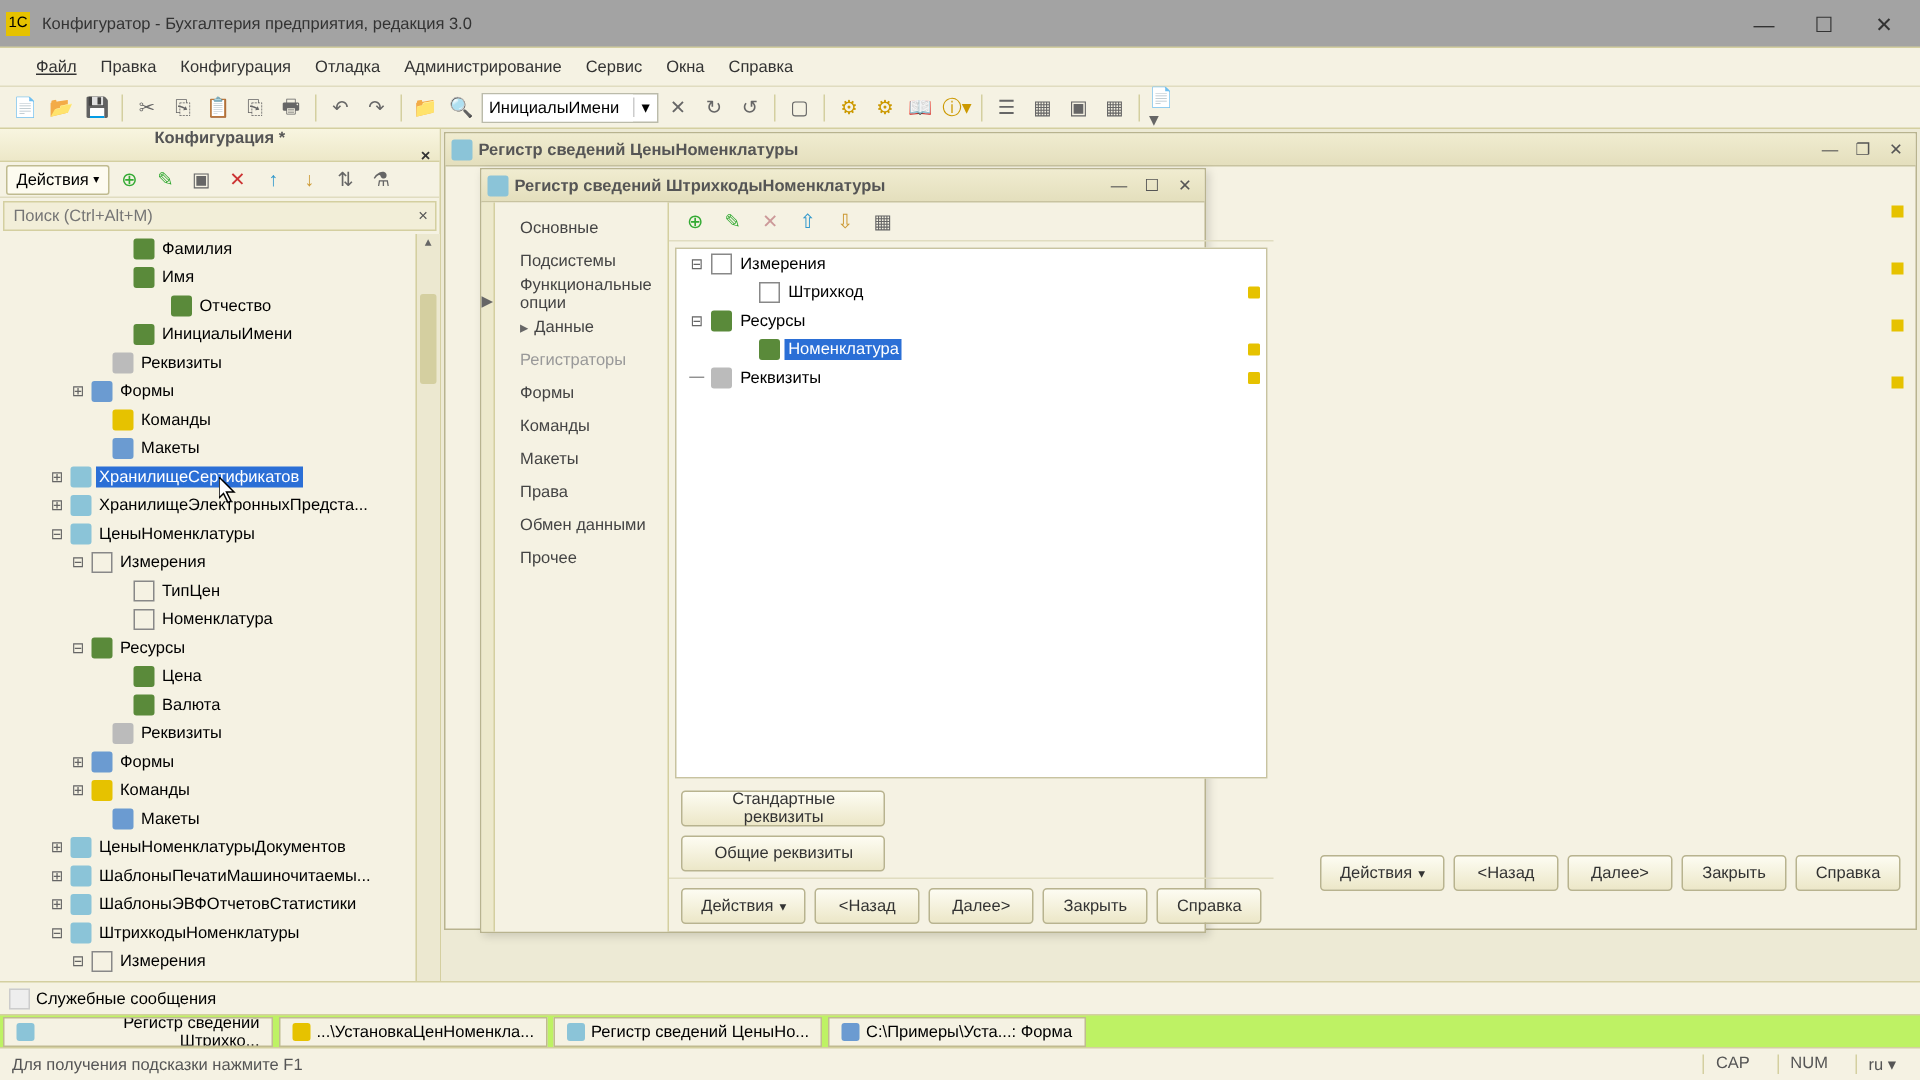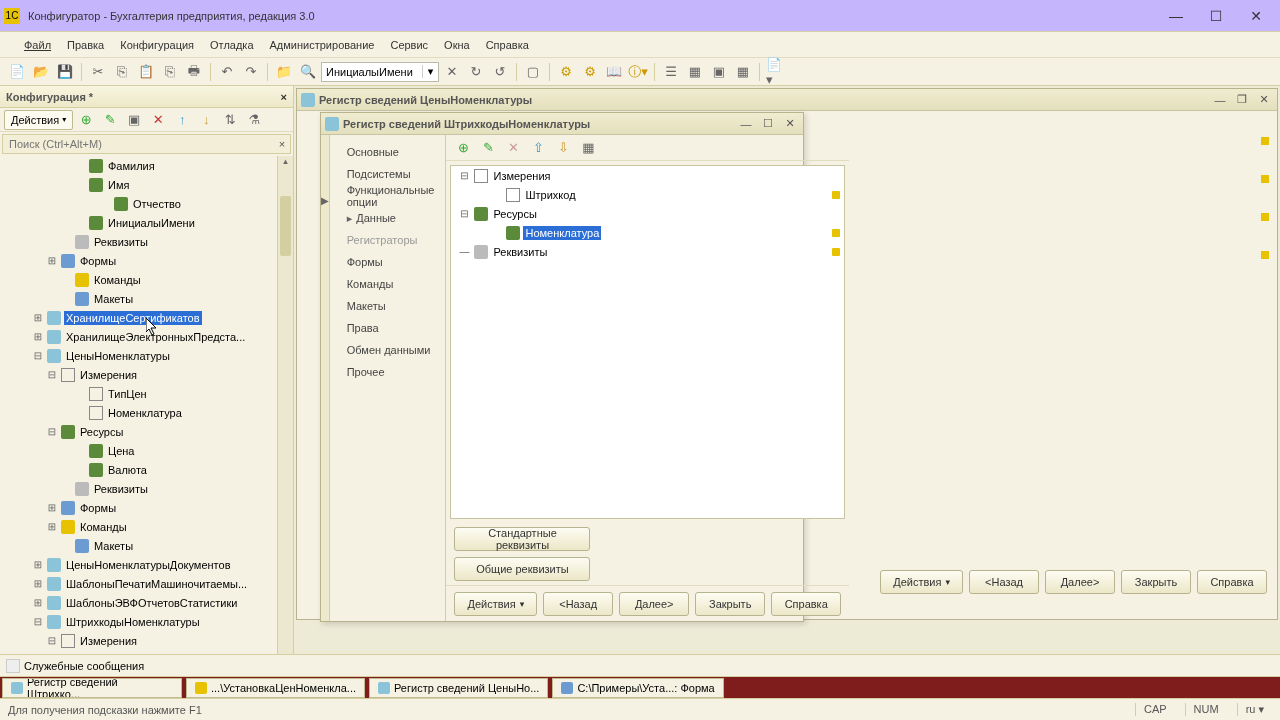--- a/index.html
+++ b/index.html
@@ -1,19 +1,19 @@
 <!DOCTYPE html>
 <html><head>
 <meta charset="utf-8">
 <style>
 * { box-sizing: border-box; margin: 0; padding: 0; font-family: Tahoma, Arial, sans-serif; font-size: 11px; }
 body { background: #f5f2e3; width: 1280px; height: 720px; overflow: hidden; position: relative; }
 
 
-.titlebar { height: 32px; background: #c4b5fd; display: flex; align-items: center; padding: 0 4px; border-bottom: 1px solid #d4cfa0; }
+.titlebar { height: 32px; background: #a3a3a3; display: flex; align-items: center; padding: 0 4px; border-bottom: 1px solid #d4cfa0; }
 .titlebar .app-icon { width: 16px; height: 16px; background: #e6c200; margin-right: 8px; display: inline-flex; align-items: center; justify-content: center; font-size: 10px; }
 .titlebar .title { flex: 1; color: #333; }
 .titlebar .win-btn { width: 40px; height: 28px; display: flex; align-items: center; justify-content: center; color: #333; font-size: 14px; }
 
 
 .menubar { height: 26px; background: #f5f2e3; display: flex; align-items: center; padding: 0 16px; border-bottom: 1px solid #e0dcc0; }
 .menubar .menu-item { padding: 4px 8px; color: #333; text-decoration: underline; text-decoration-color: transparent; }
 .menubar .menu-item .u { text-decoration: underline; }
 
 
@@ -22,21 +22,21 @@
 .tb-sep { width: 1px; height: 18px; background: #d4cfa0; margin: 0 3px; }
 .tb-combo { border: 1px solid #bba; height: 20px; display: flex; align-items: center; background: #fff; }
 .tb-combo input { border: none; width: 100px; padding: 0 4px; font-size: 11px; height: 18px; }
 .tb-combo .dd { width: 16px; text-align: center; border-left: 1px solid #ccc; }
 
 
 .main { position: absolute; top: 86px; left: 0; right: 0; bottom: 44px; display: flex; }
 
 
 .config-panel { width: 294px; background: #f5f2e3; border-right: 1px solid #d4cfa0; display: flex; flex-direction: column; }
-.panel-header { height: 22px; background: linear-gradient(#f8f5e0,#ede8c8); border-bottom: 1px solid #d4cfa0; display: flex; align-items: center; padding: 0 6px; font-weight: bold; color: #555; }
+.panel-header { height: 22px; background: linear-gradient(#f8f5e0,#ede8c8); border-bottom: 1px solid #d4cfa0; display: flex; align-items: center; padding: 0 6px; font-weight: bold; color: #555; flex-direction: column; }
 .panel-header .close { margin-left: auto; font-weight: bold; color: #333; cursor: pointer; }
 .panel-toolbar { height: 24px; display: flex; align-items: center; padding: 2px 4px; border-bottom: 1px solid #e0dcc0; gap: 2px; }
 .actions-btn { border: 1px solid #c0bb90; background: #fdfbf0; padding: 2px 6px; height: 20px; display: flex; align-items: center; gap: 3px; border-radius: 2px; }
 .search-box { margin: 2px; border: 1px solid #d4cfa0; height: 20px; display: flex; align-items: center; background: #f2eed8; }
 .search-box input { flex: 1; border: none; background: transparent; padding: 0 6px; color: #999; }
 .search-box .close-s { width: 16px; text-align: center; color: #555; }
 
 .tree { flex: 1; overflow: hidden; background: #f5f2e3; position: relative; }
 .tree-inner { position: absolute; inset: 0; overflow-y: auto; }
 .tree-row { display: flex; align-items: center; height: 19px; padding-right: 4px; white-space: nowrap; }
@@ -92,21 +92,21 @@
 .win2-btns { padding: 4px 8px; display: flex; flex-direction: column; gap: 6px; }
 .btn { border: 1px solid #b8b38f; background: linear-gradient(#fdfcf2,#ece7c8); padding: 3px 12px; border-radius: 3px; color: #333; text-align: center; min-width: 70px; display: inline-flex; align-items: center; justify-content: center; height: 24px; }
 .btn.wide { width: 136px; }
 .btn .dd { margin-left: 4px; font-size: 9px; }
 
 .win2-footer { height: 36px; display: flex; align-items: center; justify-content: flex-end; gap: 6px; padding: 0 8px; border-top: 1px solid #e0dcc0; }
 
 
 .svc-bar { position: absolute; left: 0; right: 0; bottom: 22px; height: 22px; background: #f5f2e3; border-top: 1px solid #d4cfa0; display: flex; align-items: center; padding: 0 6px; gap: 4px; }
 .svc-bar .ico { width: 14px; height: 14px; background: #eee; border: 1px solid #ccc; }
-.tabs-bar { position: absolute; left: 0; right: 0; bottom: 0; height: 22px; background: #7f1d1d; border-top: 1px solid #d4cfa0; display: flex; align-items: center; }
+.tabs-bar { position: absolute; left: 0; right: 0; bottom: 0; height: 22px; background: #bef264; border-top: 1px solid #d4cfa0; display: flex; align-items: center; text-align: right; }
 .task-tab { height: 20px; border: 1px solid #c0bb90; background: #f5f2e3; margin: 0 2px; padding: 0 8px; display: flex; align-items: center; gap: 4px; max-width: 180px; overflow: hidden; }
 .task-tab .ico { width: 12px; height: 12px; }
 
 
 .statusbar { position: absolute; left: 0; right: 0; bottom: 0; height: 22px; background: #f5f2e3; border-top: 1px solid #d4cfa0; display: flex; align-items: center; padding: 0 8px; color: #555; }
 .statusbar .right { margin-left: auto; display: flex; gap: 10px; }
 .statusbar .cell { border-left: 1px solid #d4cfa0; padding: 0 8px; }
 
 .cursor { position: absolute; left: 146px; top: 318px; width: 14px; height: 20px; pointer-events: none; z-index: 9999; }
 .cursor svg { width: 14px; height: 20px; }

